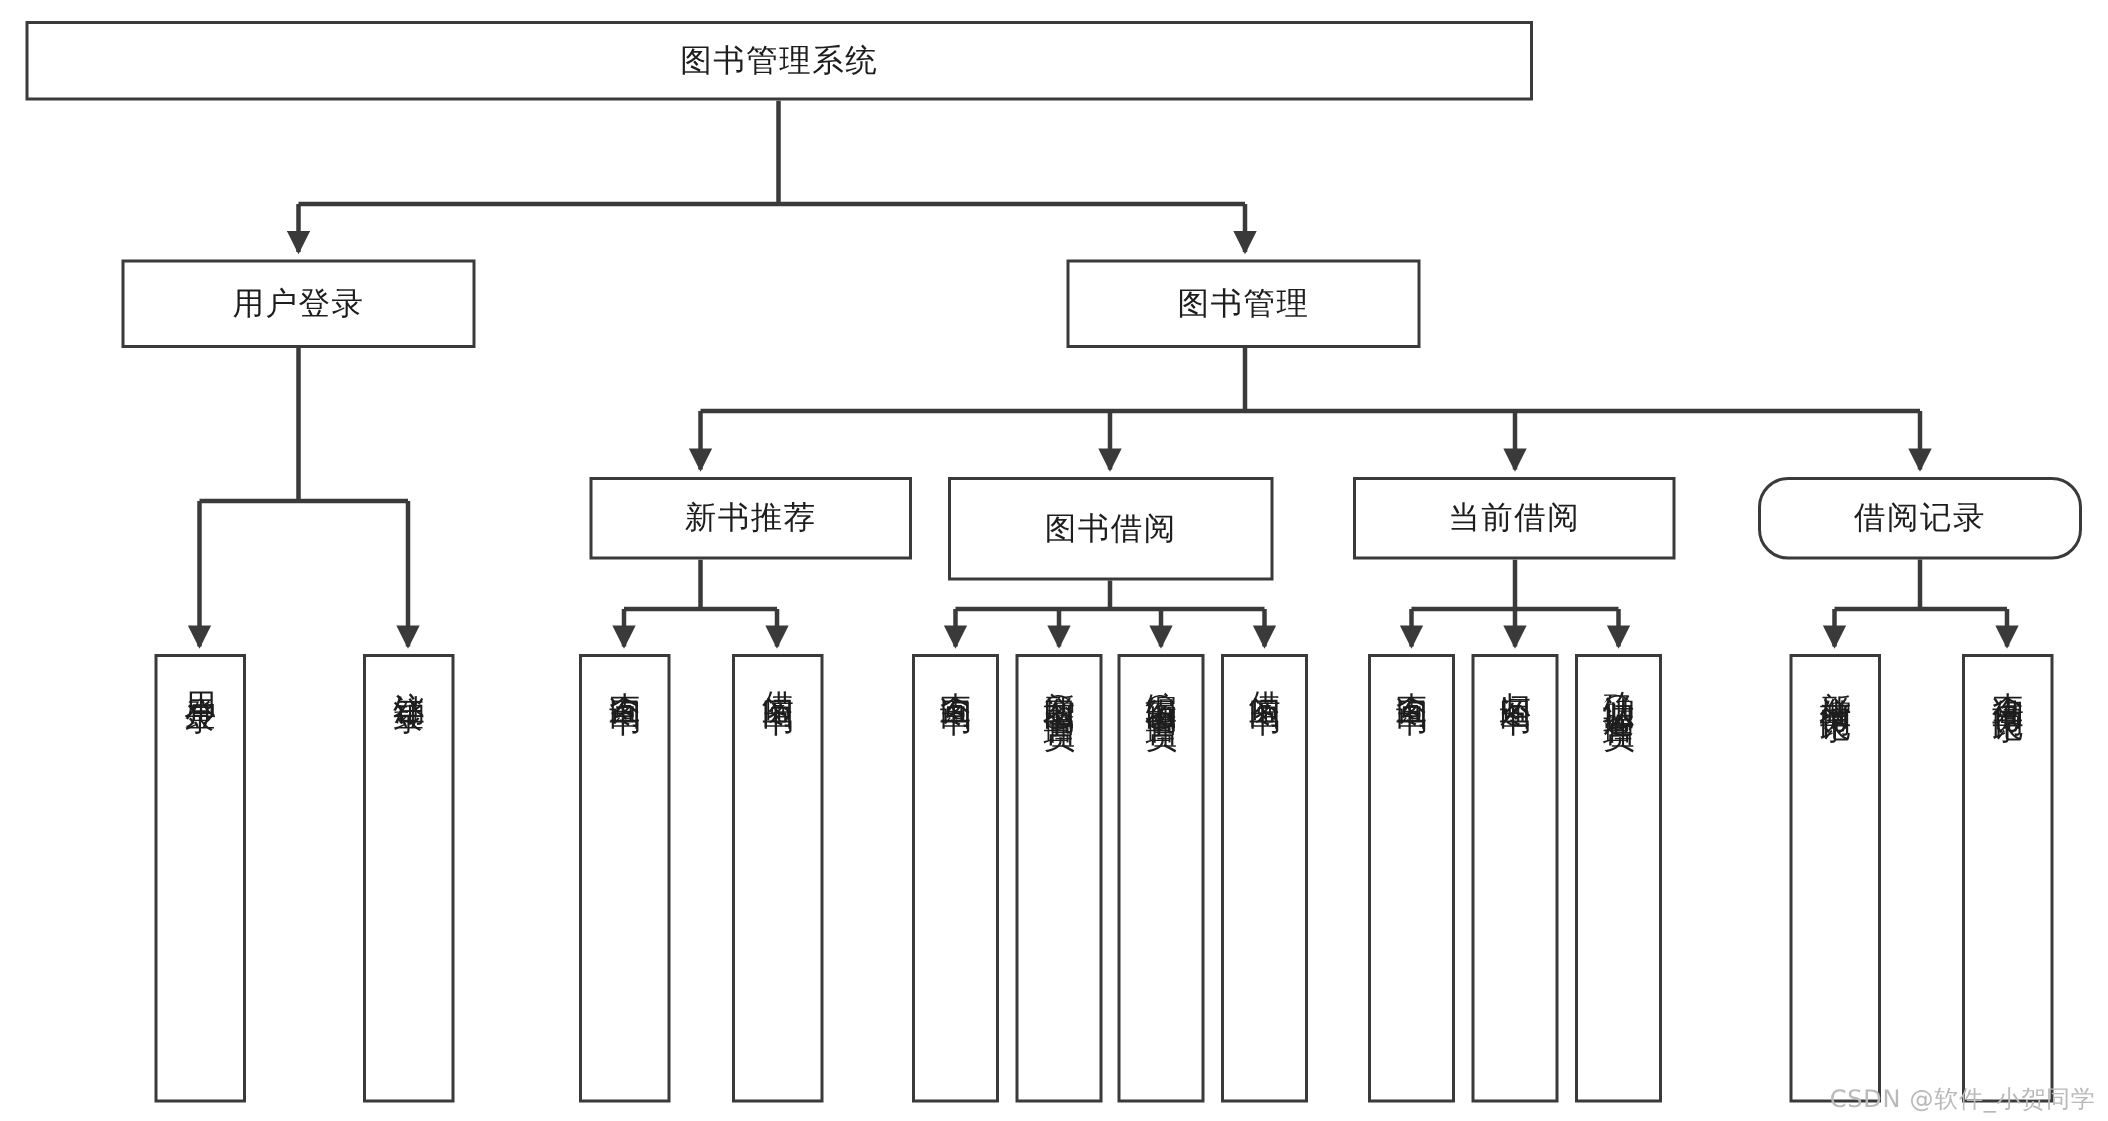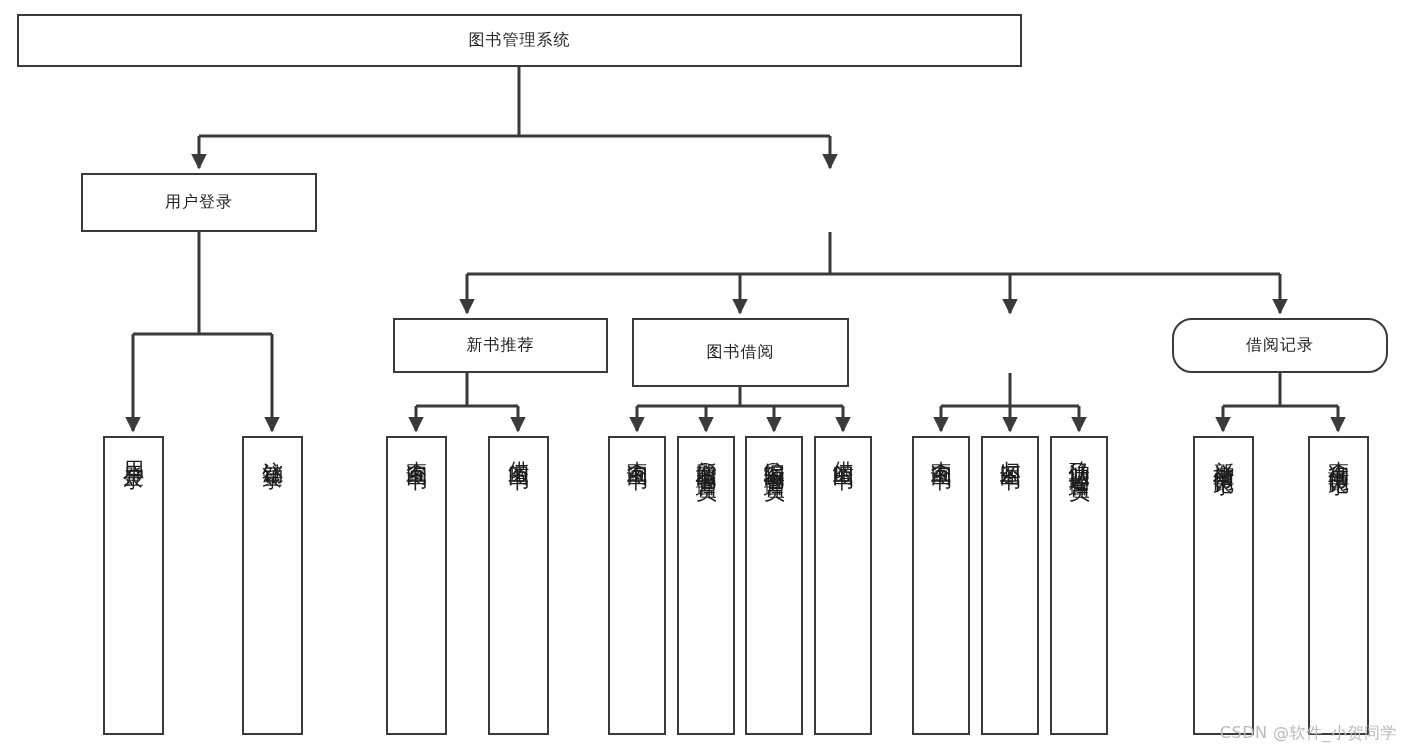--- a/index.html
+++ b/index.html
@@ -25,21 +25,21 @@
     position:absolute;
     box-sizing:border-box;
     background:#ffffff;
     border:2.5px solid #3a3a3a;
     display:flex;
     align-items:center;
     justify-content:center;
     z-index:2;
   }
   .node .label{
-    font-size:16px;
+    font-size:21px;
     line-height:1.15;
     letter-spacing:1px;
     color:#1d1d1d;
     white-space:nowrap;
   }
   
   .node.leaf{
     align-items:flex-start;
     justify-content:center;
     padding-top:6px;
@@ -122,29 +122,35 @@
   </svg>
 
   <div class="node" style="left:17px; top:14px; width:1005px; height:53px;">
     <span class="label">图书管理系统</span>
   </div>
 
   <div class="node" style="left:81px; top:173px; width:236px; height:59px;">
     <span class="label">用户登录</span>
   </div>
 
+  <div class="node" style="left:711px; top:173px; width:236px; height:59px;">
+    <span class="label">图书管理</span>
+  </div>
 
   <div class="node" style="left:361px; top:318px; width:215px; height:55px;margin-left:32px;">
     <span class="label">新书推荐</span>
   </div>
 
   <div class="node" style="left:632px; top:318px; width:217px; height:69px;">
     <span class="label">图书借阅</span>
   </div>
 
+  <div class="node" style="left:902px; top:318px; width:215px; height:55px;">
+    <span class="label">当前借阅</span>
+  </div>
 
   <div class="node" style="left:1172px; top:318px; width:216px; height:55px;border-radius:20px;">
     <span class="label">借阅记录</span>
   </div>
 
   <div class="node leaf" style="left:103px; top:436px; width:61px; height:299px;">
     <span class="label">用户登录</span>
   </div>
 
   <div class="node leaf" style="left:242px; top:436px; width:61px; height:299px;">

